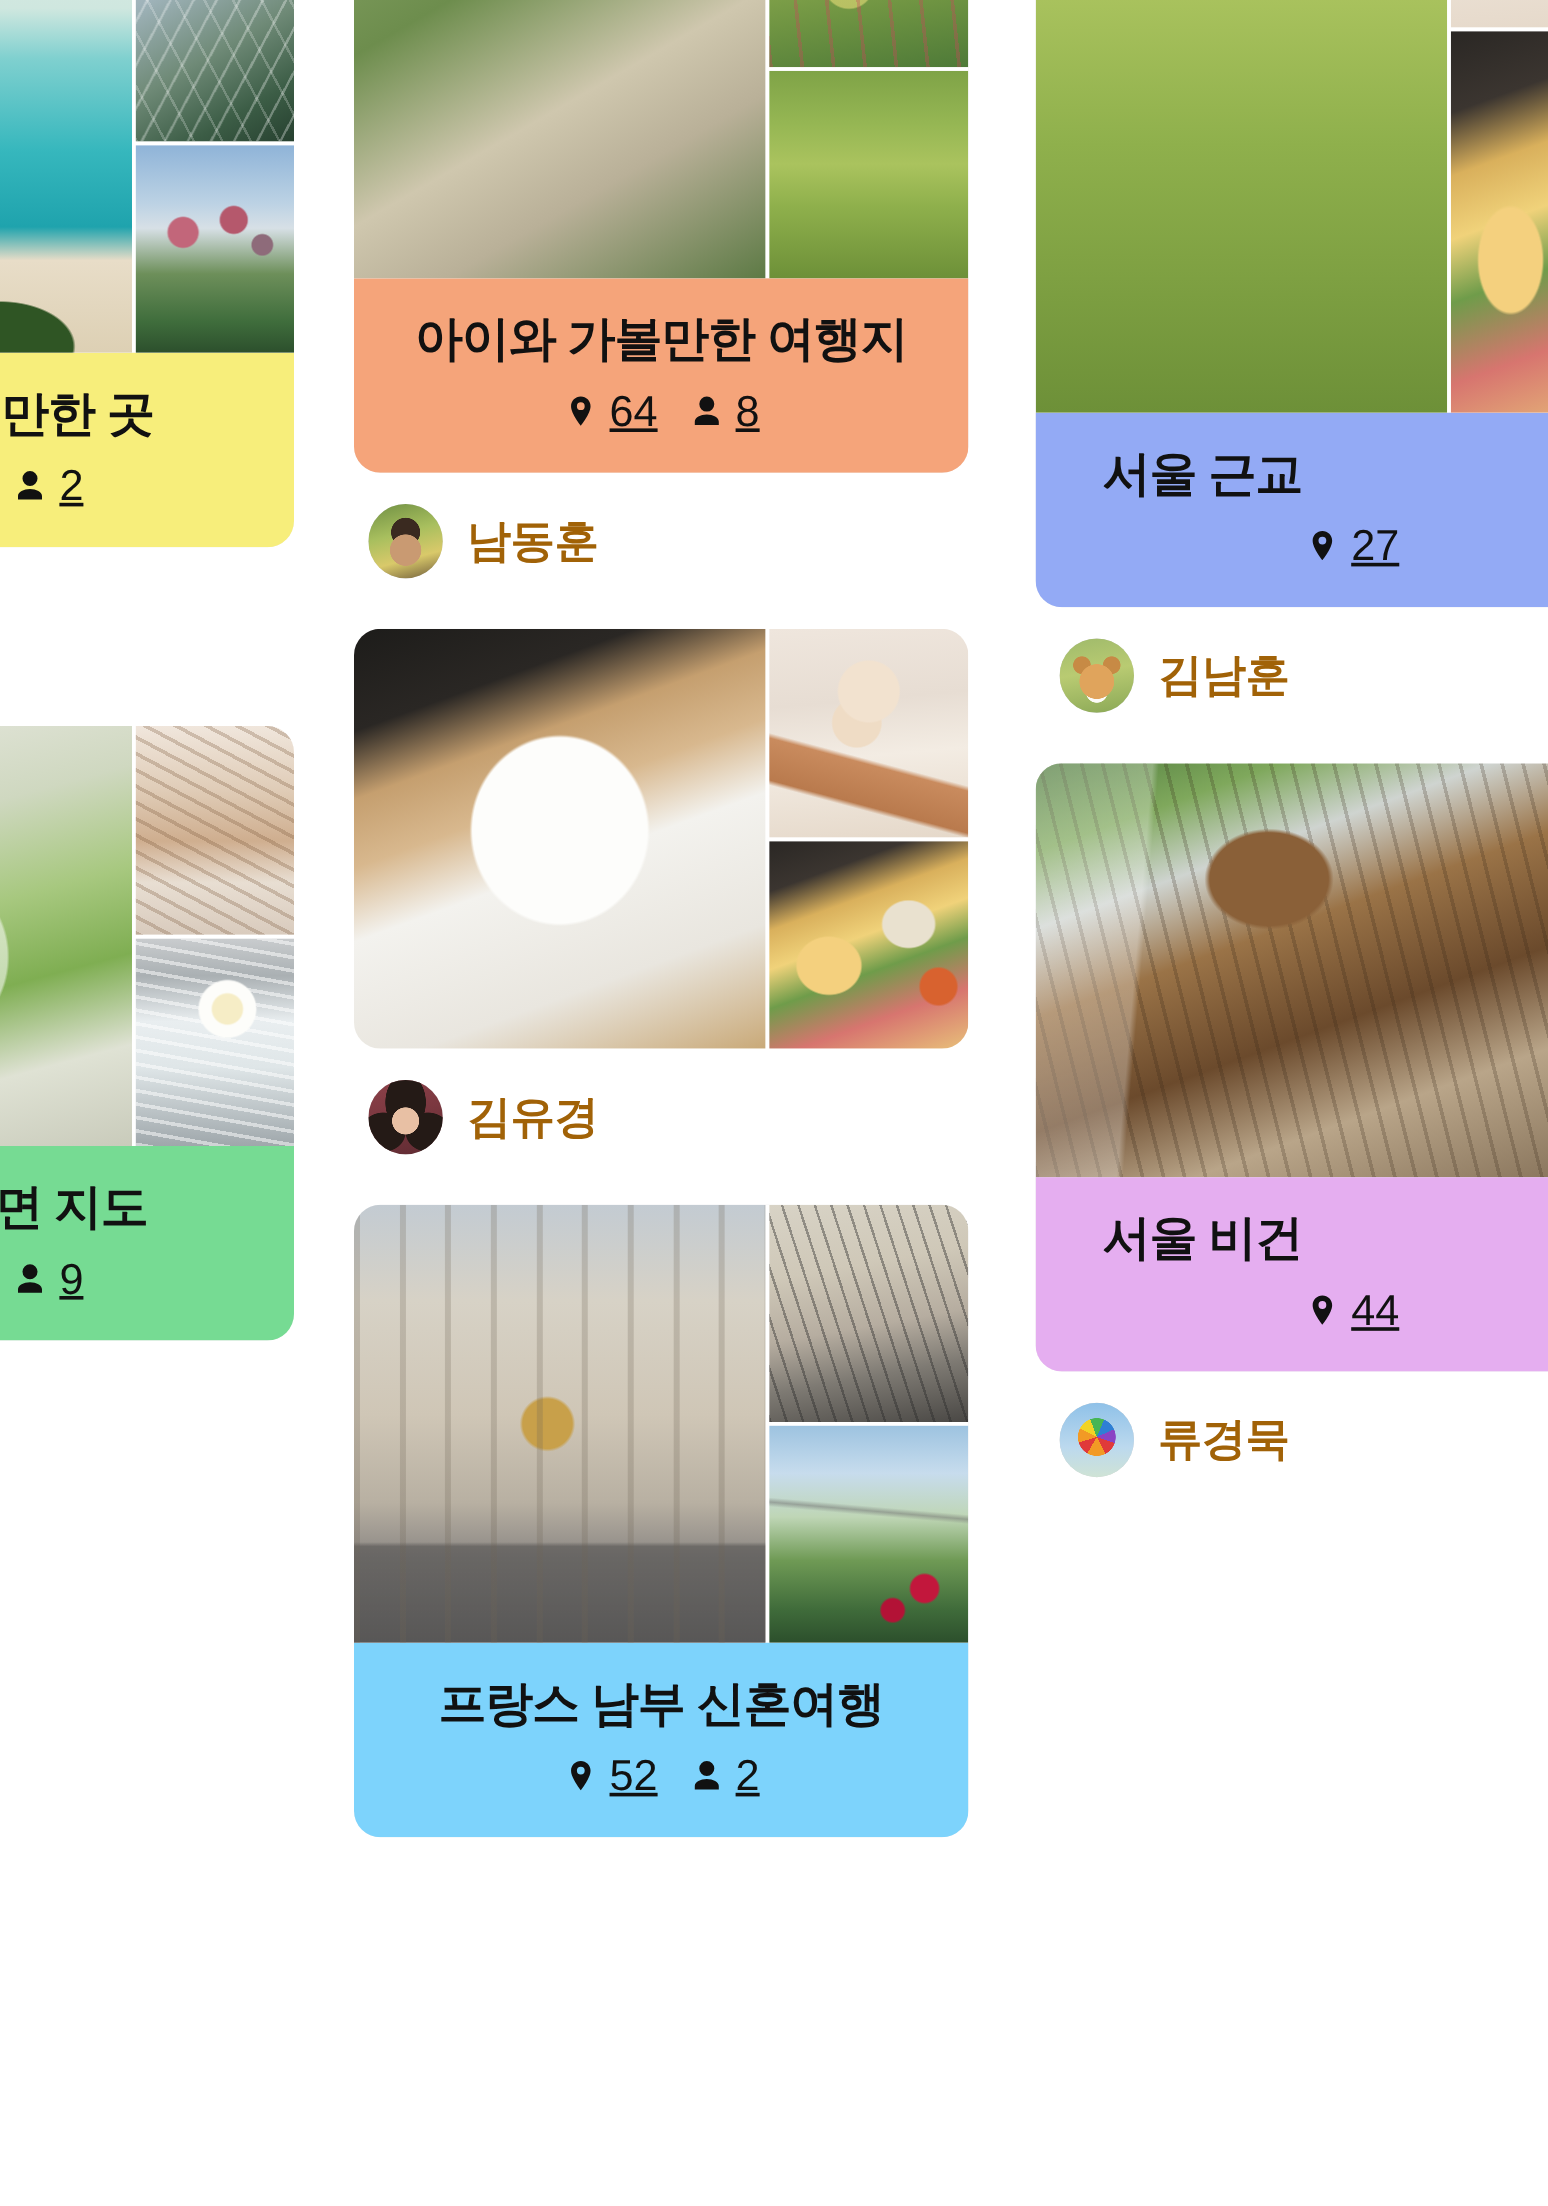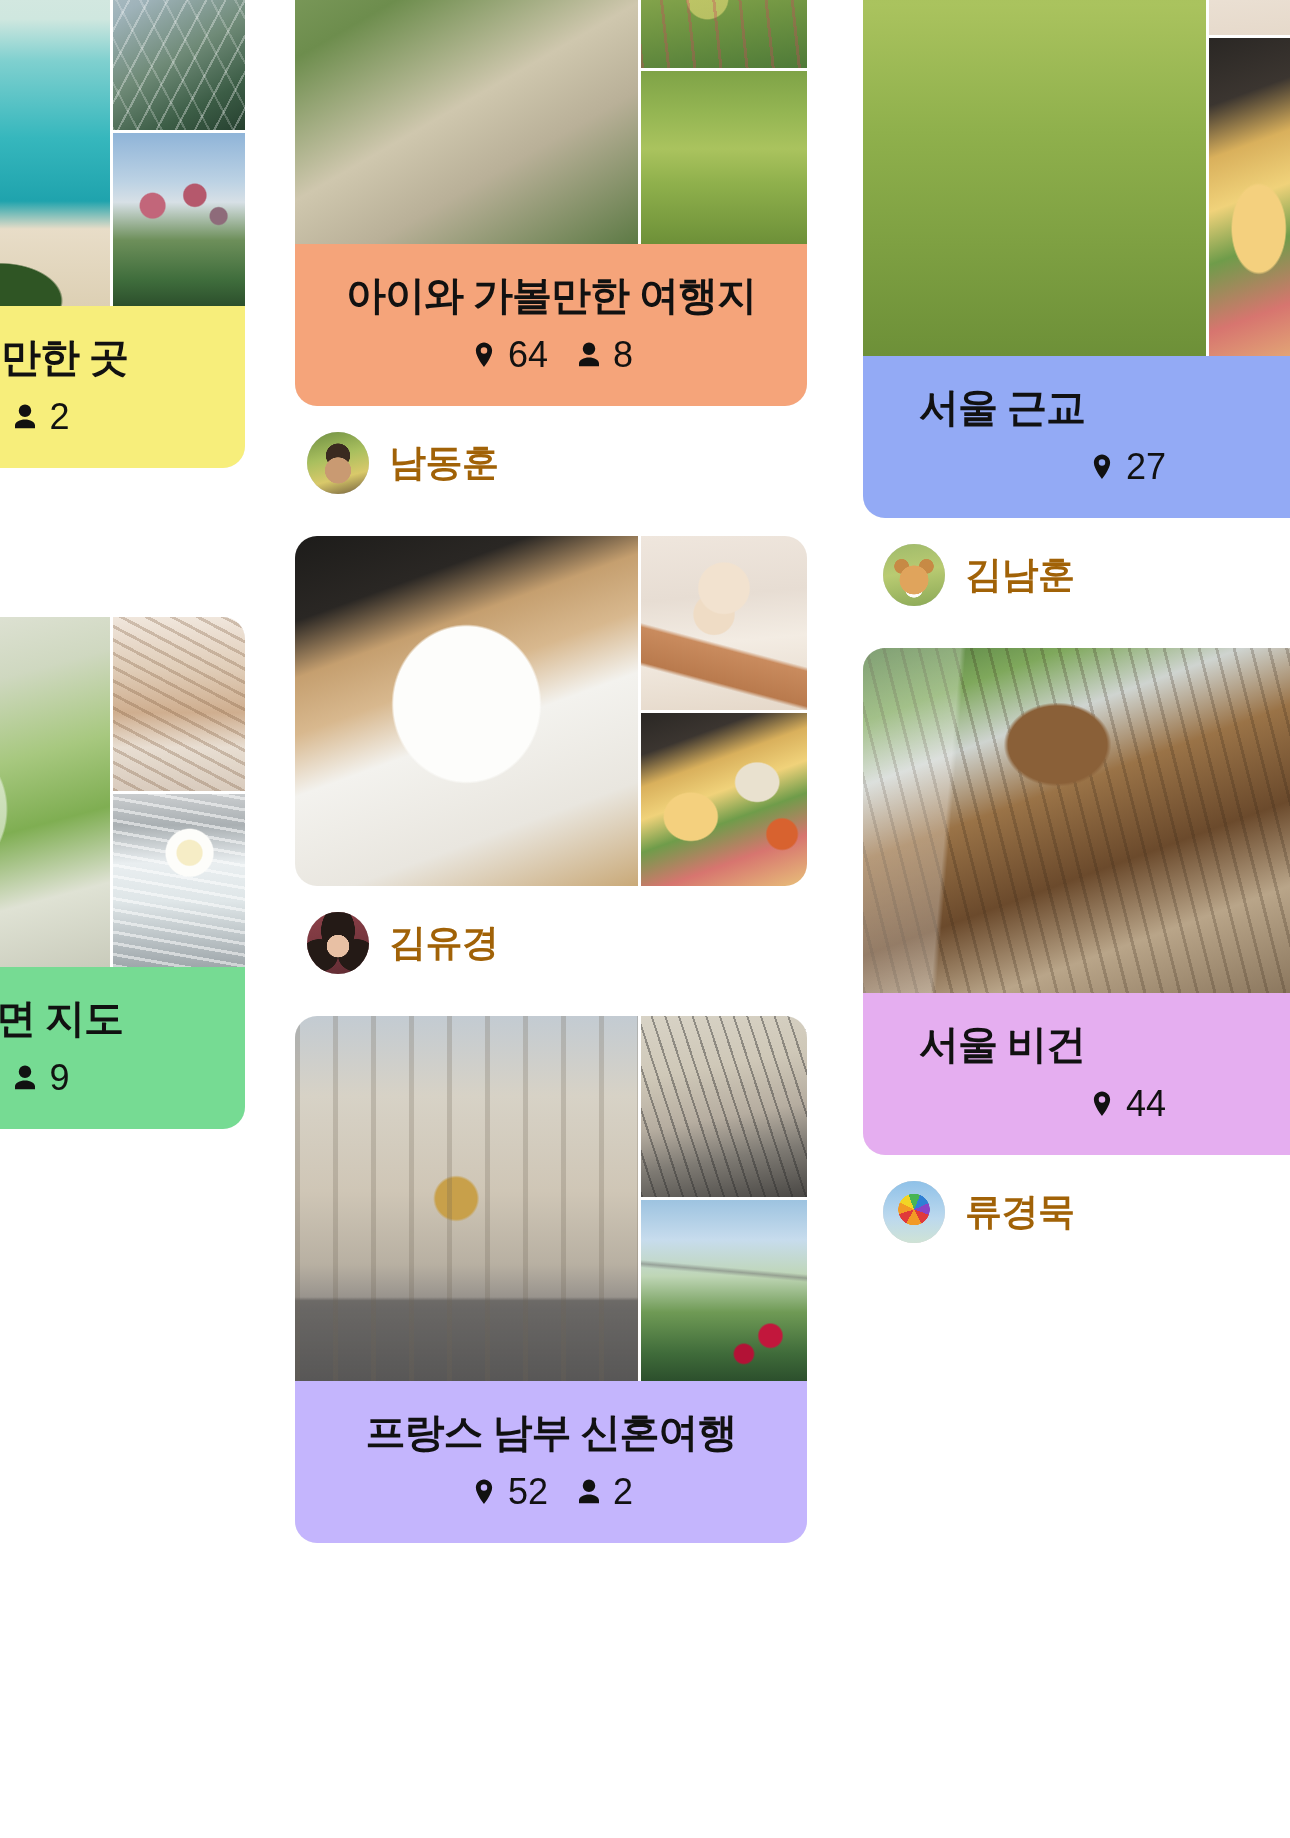--- a/index.html
+++ b/index.html
@@ -8,21 +8,21 @@
     width: 1290px; height: 1838px;
     background: #ffffff;
     font-family: "Liberation Sans", "DejaVu Sans", sans-serif;
     overflow: hidden;
   }
   .feed {
     position: relative;
     width: 1290px; height: 1838px;
     background: #fff;
   }
-  .column { position: absolute; top: 16px; }
+  .column { position: absolute; top: 4px; }
   .col-left   { left: -165px; width: 410px; }
   .col-center { left: 295px;  width: 512px; }
   .col-right  { left: 863px;  width: 512px; }
 
   .card { margin-bottom: 22px; }
   .card-inner {
     border-radius: 22px;
     overflow: hidden;
     background: #eee;
   }
@@ -52,21 +52,21 @@
   .stats {
     margin-top: 14px;
     display: flex;
     align-items: center;
     justify-content: center;
     gap: 26px;
     font-size: 36px;
     font-weight: 500;
     color: #111;
   }
-  .stat { display: flex; align-items: center; gap: 9px; }
+  .stat { display: flex; align-items: center; gap: 9px; text-decoration: underline; }
   .stat svg { display: block; }
 
   .author {
     display: flex;
     align-items: center;
     gap: 20px;
     padding: 26px 0 8px 12px;
   }
   .avatar {
     width: 62px; height: 62px;
@@ -361,21 +361,21 @@
             </div>
           <div class="side">
             <div>
                 <span class="ph ph-bike"></span>
               </div>
             <div>
                 <span class="ph ph-eiffel"></span>
               </div>
           </div>
         </div>
-        <div class="titleblock" id="C3-title-block" style="background: #c4b5fd;">
+        <div class="titleblock" id="C3-title-block" style="background: #7dd3fc;">
           <div class="title">프랑스 남부 신혼여행</div>
           <div class="stats">
             <span class="stat">
               <svg width="30" height="30" viewBox="0 0 24 24">
                   <path fill="#111" d="M12 2C8.4 2 5.5 4.9 5.5 8.5c0 4.9 6.5 13 6.5 13s6.5-8.1 6.5-13C18.5 4.9 15.6 2 12 2zm0 9a2.6 2.6 0 1 1 0-5.2A2.6 2.6 0 0 1 12 11z"></path>
                 </svg>
               <span>52</span>
             </span>
             <span class="stat">
               <svg width="30" height="30" viewBox="0 0 24 24">

